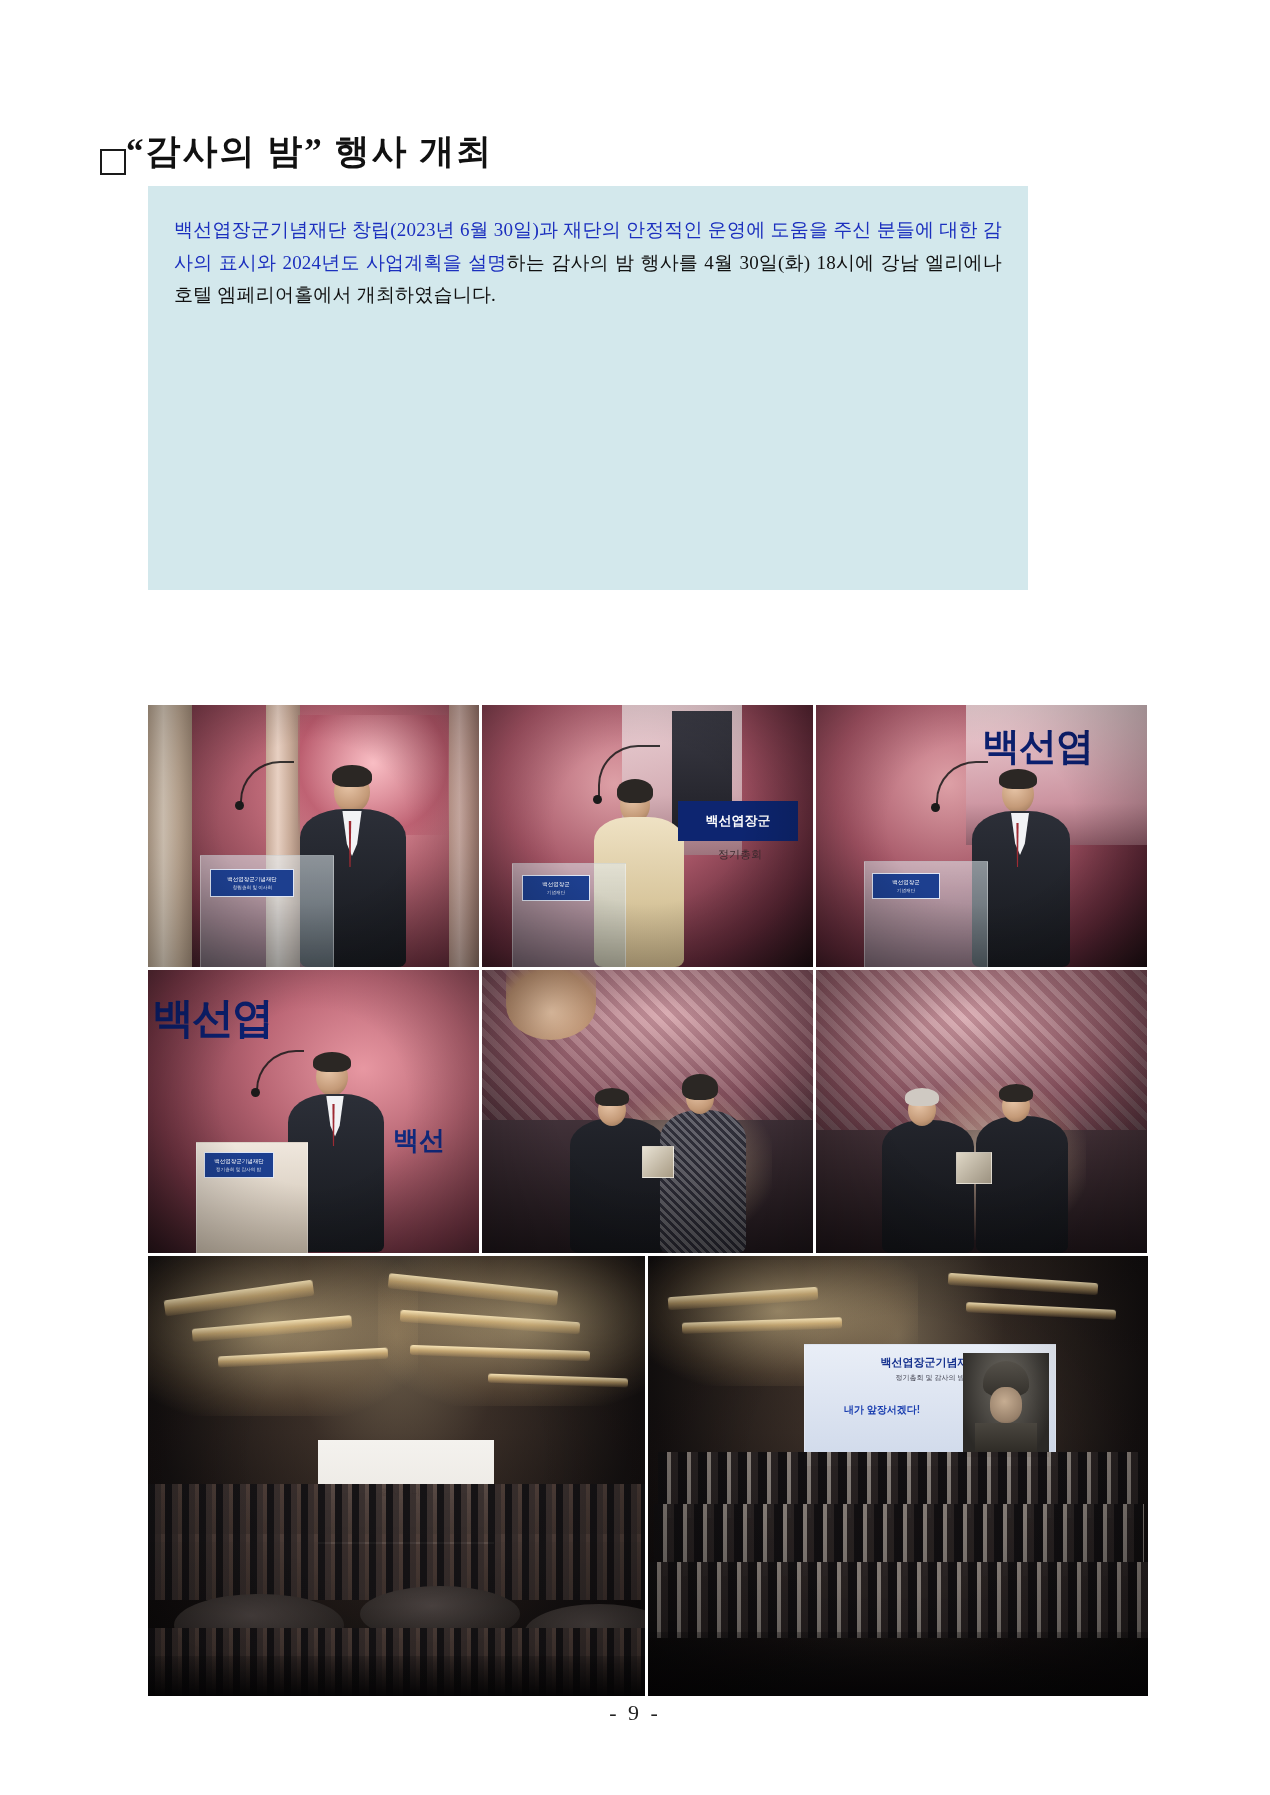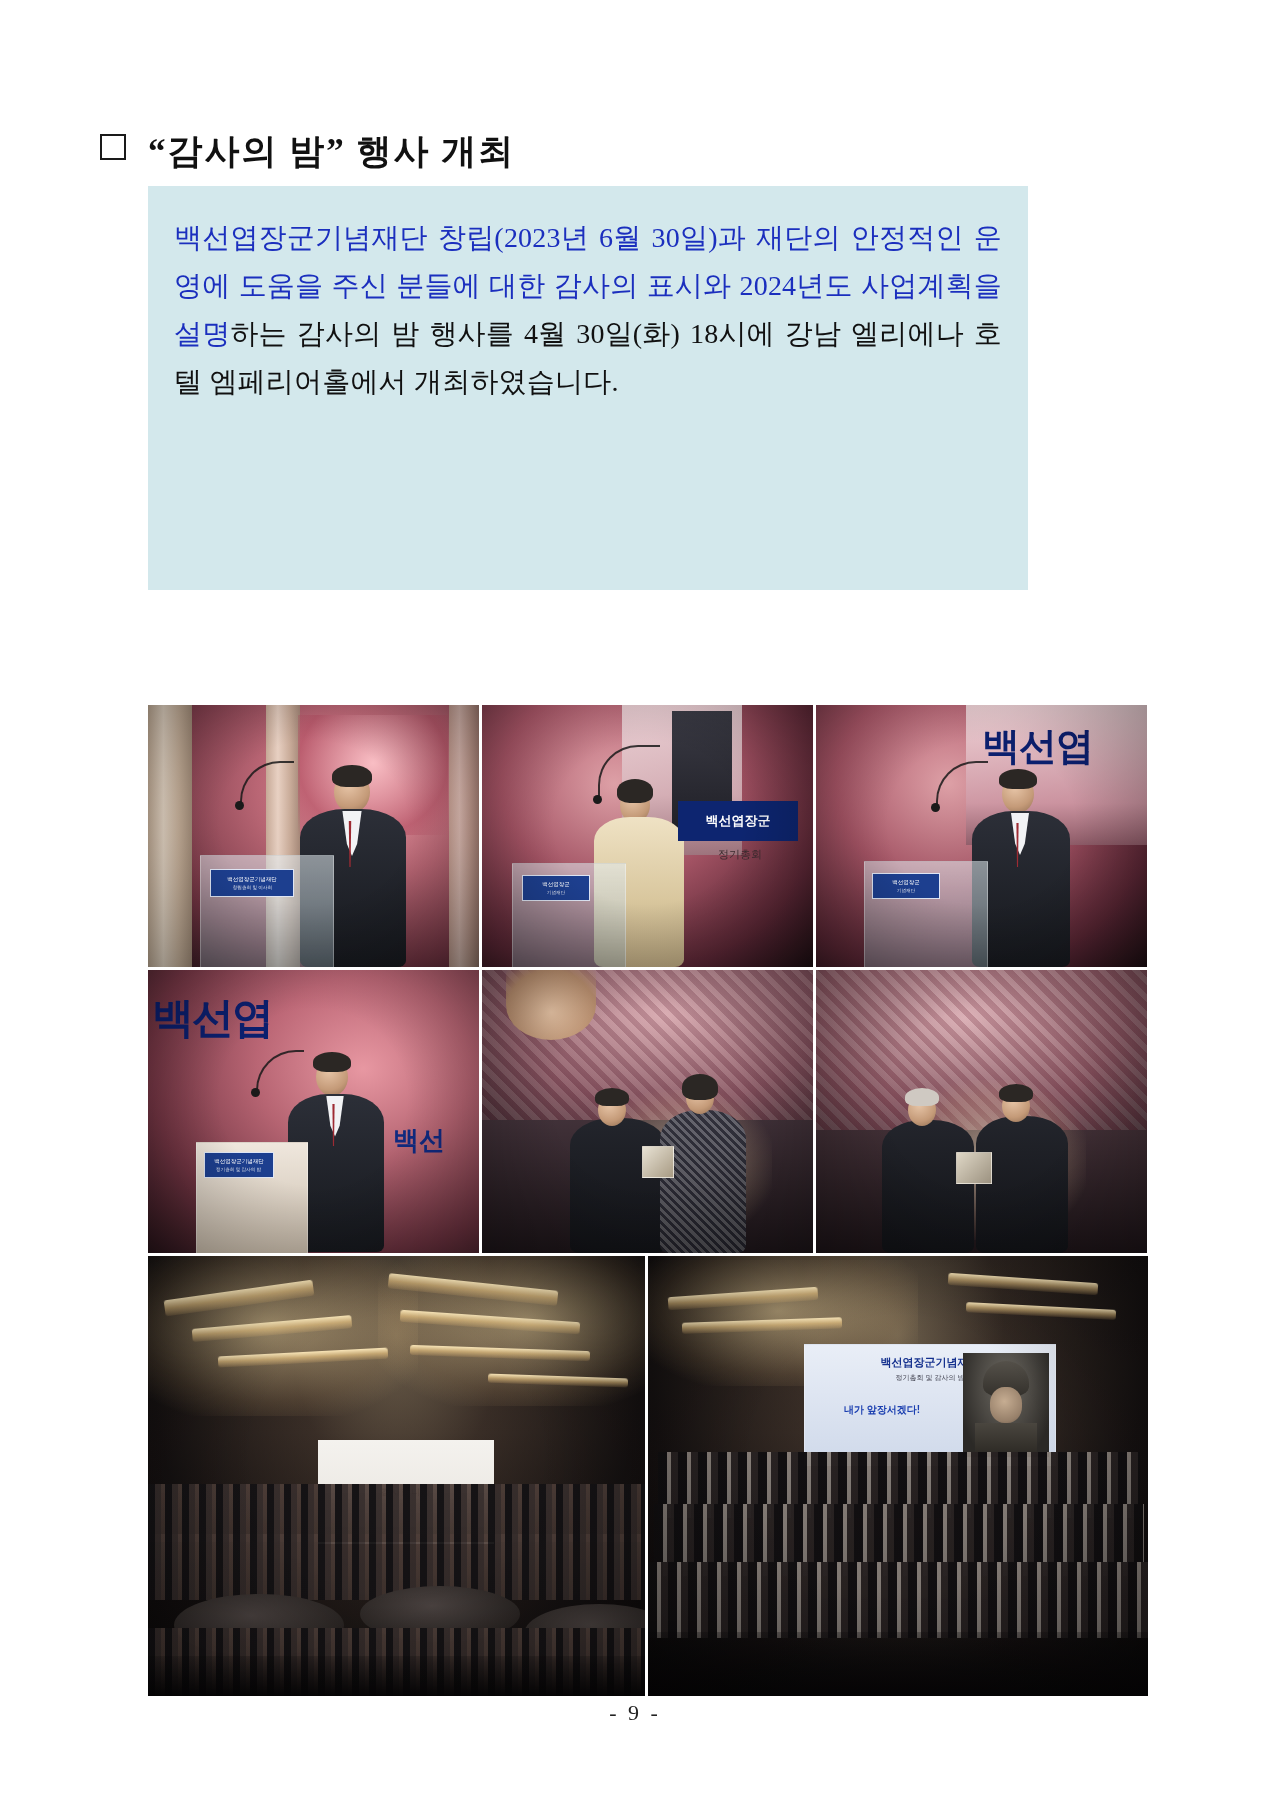--- a/index.html
+++ b/index.html
@@ -21,22 +21,21 @@
     inset: 0;
     background: #ffffff;
   }
 
   
   .heading-row {
     position: absolute;
     left: 100px;
     top: 128px;
     display: flex;
-    align-items: flex-start;
-    gap: 22px;
+    align-items: flex-end;
   }
   .bullet-square {
     width: 22px;
     height: 22px;
     border: 2.5px solid #1a1a1a;
     background: #ffffff;
     flex: none;
     margin-top: 6px;
   }
   .heading-text {
@@ -53,21 +52,21 @@
     position: absolute;
     left: 148px;
     top: 186px;
     width: 880px;
     height: 404px;
     background: #d3e8ec;
     box-sizing: border-box;
     padding: 28px 26px 20px 26px;
   }
   .para {
-    font-size: 28px;
+    font-size: 19px;
     line-height: 1.72;
     text-align: justify;
     text-justify: inter-character;
     letter-spacing: 0.2px;
     margin: 0;
   }
   .para + .para {
     margin-top: 22px;
   }
   .blue {

